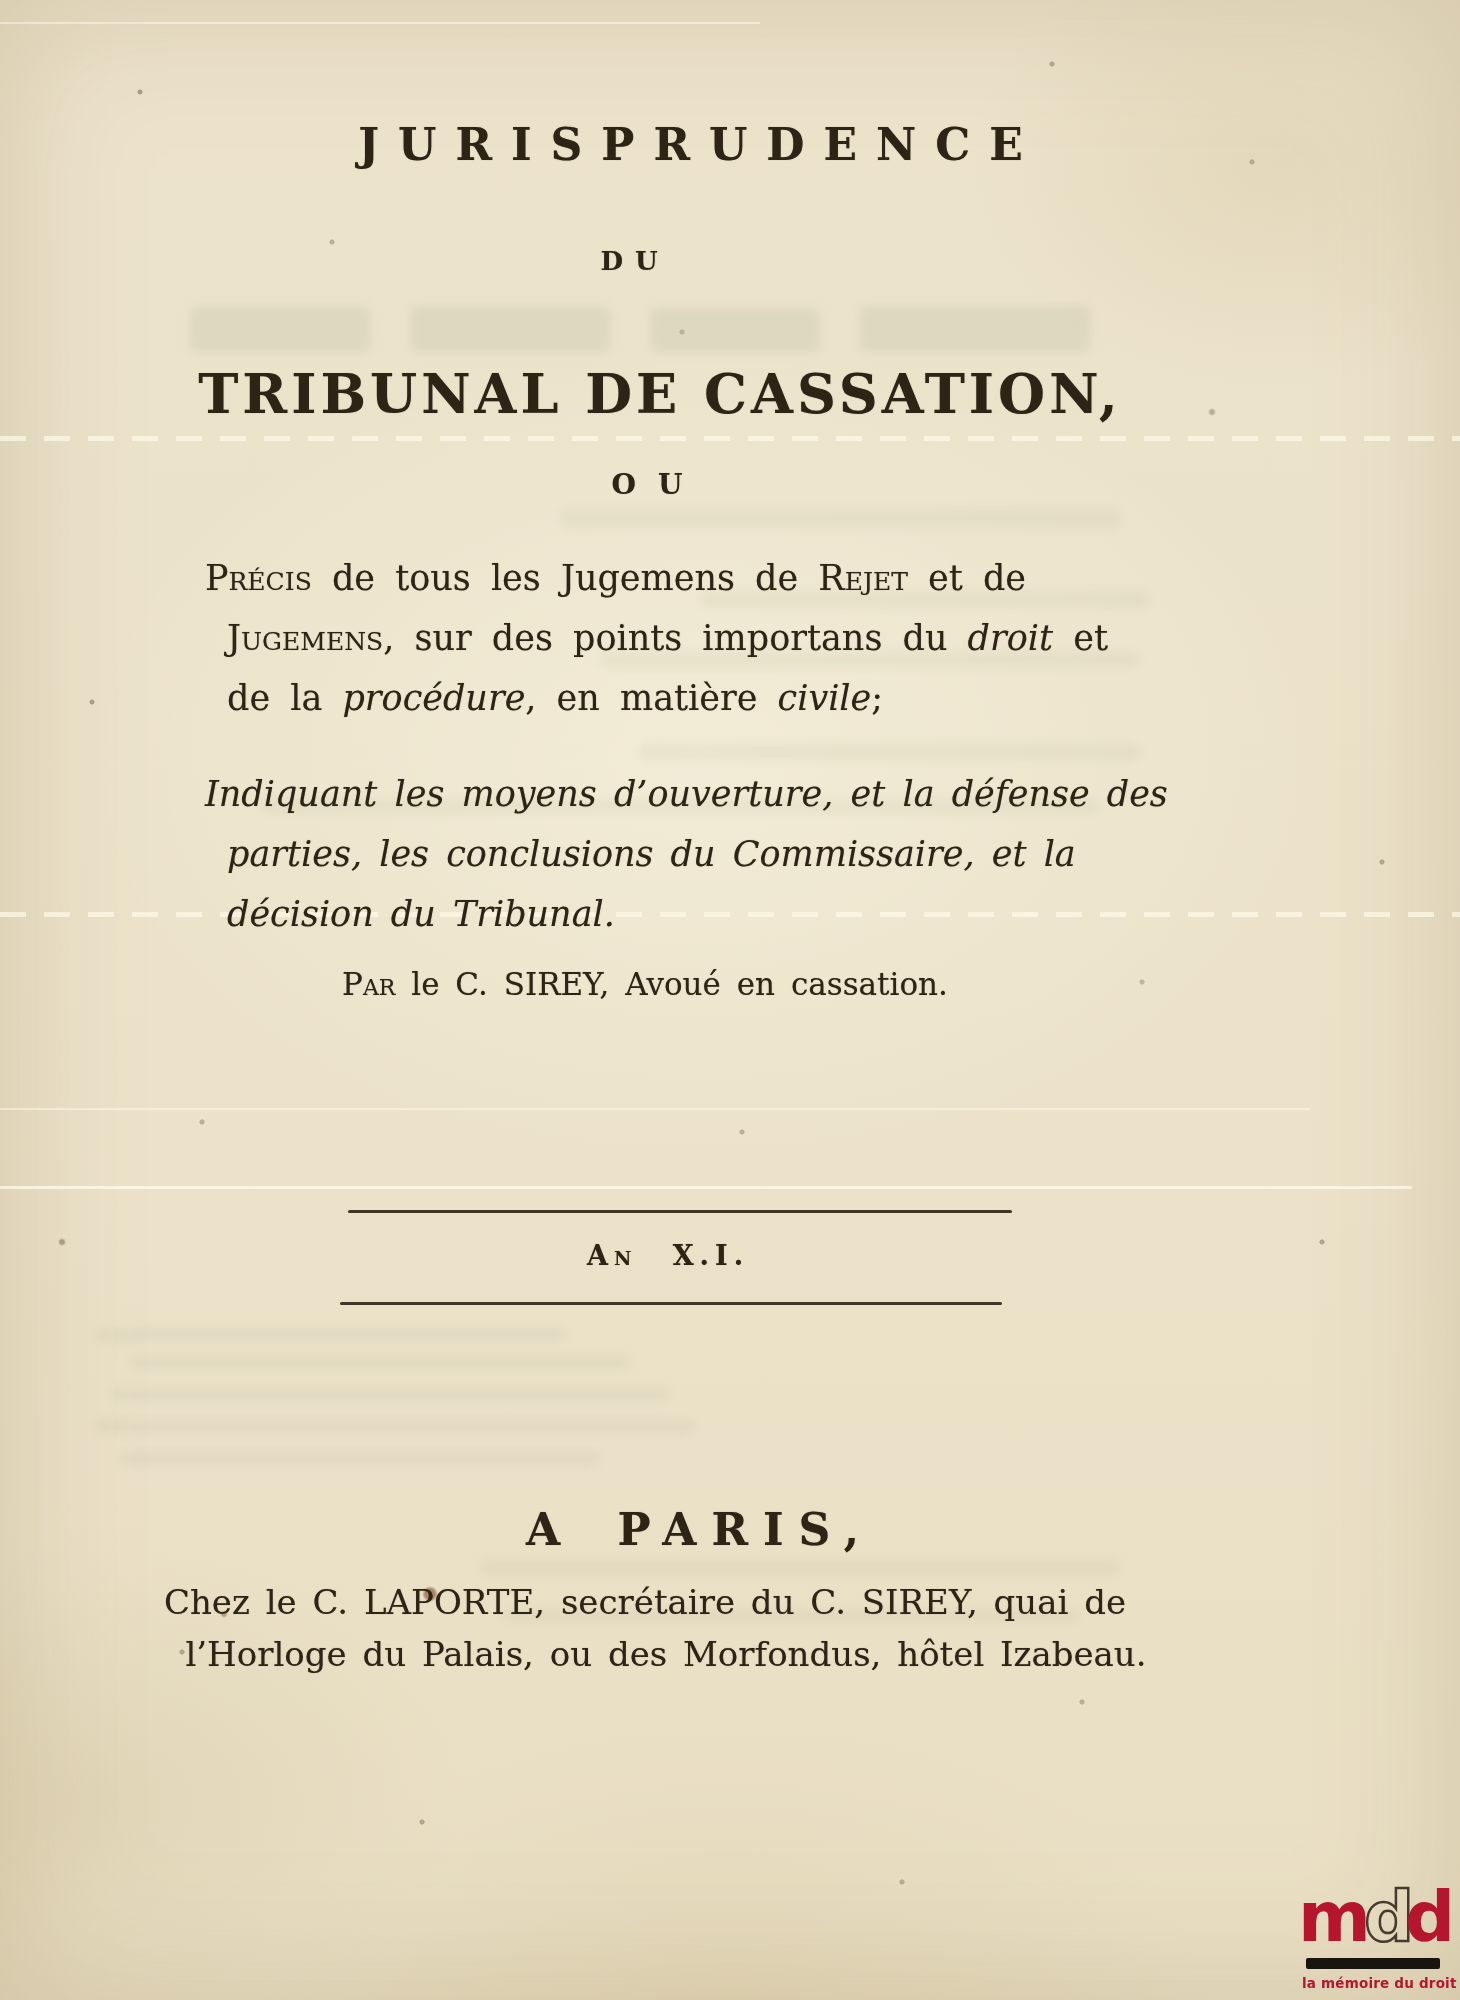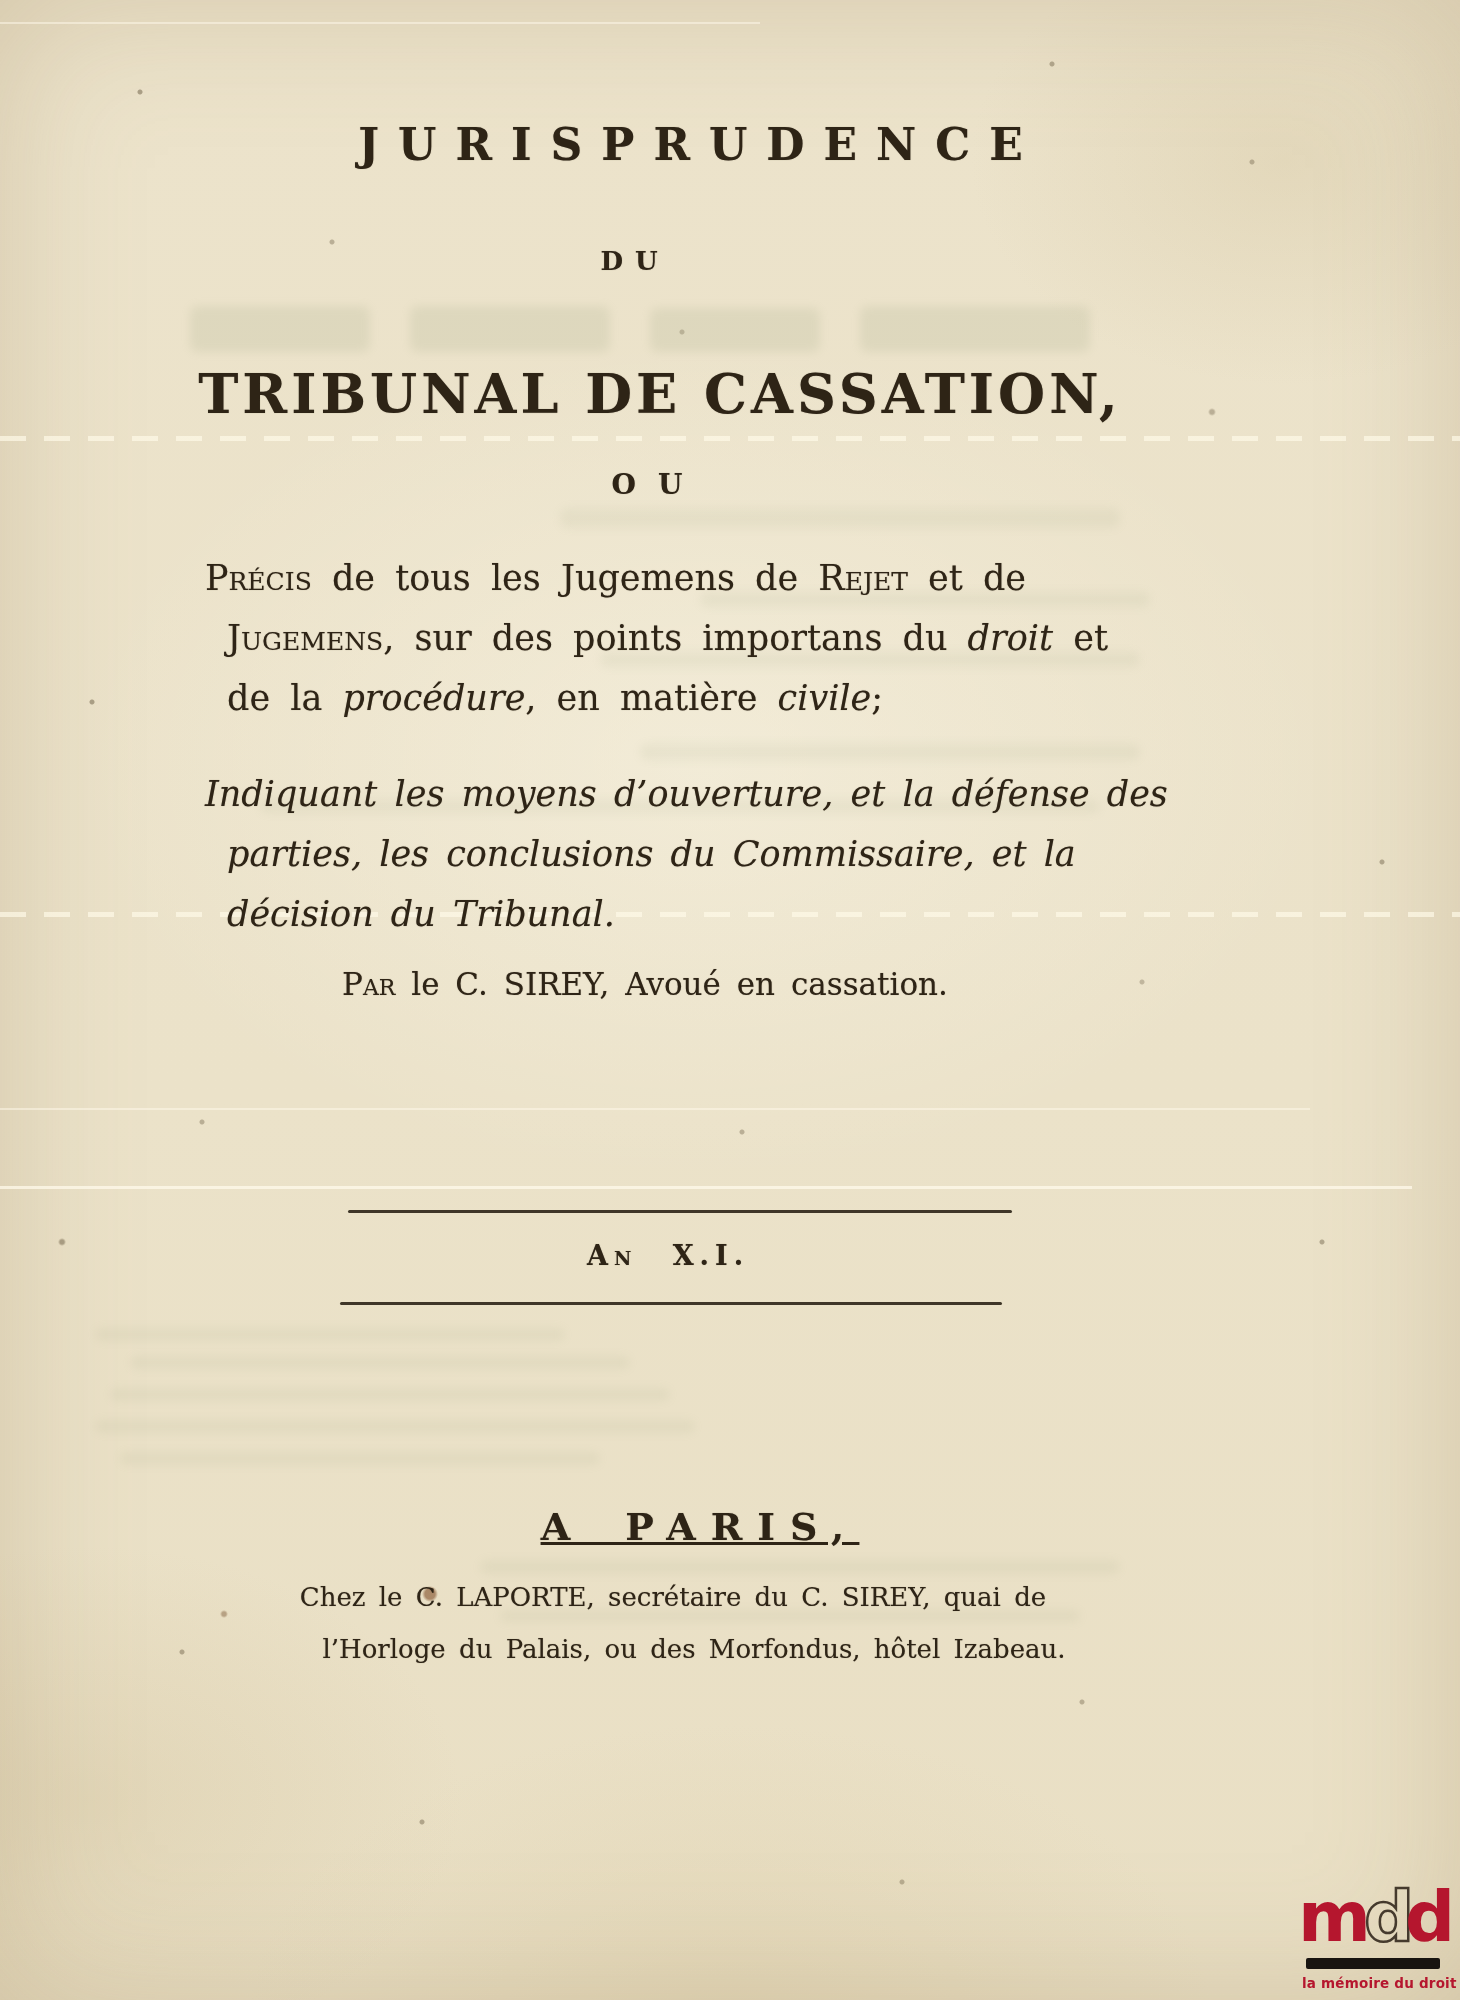--- a/index.html
+++ b/index.html
@@ -72,22 +72,22 @@
   .para .line.indent{padding-left:22px;}
   .precis{top:548px;}
   .indiquant{top:764px;font-style:italic;word-spacing:6px;}
   .sc{font-variant:small-caps;}
   .it{font-style:italic;}
   .author-line{top:966px;left:0;width:1290px;font-size:31px;word-spacing:6px;}
   .year-rule{position:absolute;height:3px;background:#30271a;opacity:.92;border-radius:2px;}
   .rule-top{top:1210px;left:348px;width:664px;}
   .rule-bottom{top:1302px;left:340px;width:662px;}
   .year-label{top:1240px;left:0;width:1336px;font-size:27px;font-weight:700;letter-spacing:6px;word-spacing:20px;}
-  .imprint-city{top:1504px;left:0;width:1400px;font-size:38px;font-weight:700;letter-spacing:15px;word-spacing:12px;text-decoration:underline;}
-  .imprint-line{left:0;width:1290px;font-size:26px;word-spacing:5px;white-space:nowrap;text-align:center;margin-left:28px;}
+  .imprint-city{top:1504px;left:0;width:1400px;font-size:44px;font-weight:700;letter-spacing:15px;word-spacing:12px;}
+  .imprint-line{left:0;width:1290px;font-size:34px;word-spacing:5px;white-space:nowrap;text-align:center;}
   .imprint-1{top:1582px;}
   .imprint-2{top:1634px;padding-left:21px;}
   
   .logo{position:absolute;top:1886px;left:1298px;width:158px;font-family:"DejaVu Sans","Liberation Sans",sans-serif;}
   .logo-letters{display:flex;align-items:flex-start;font-size:70px;font-weight:700;line-height:62px;height:68px;}
   .logo-m{color:#b5162e;}
   .logo-d1{color:transparent;-webkit-text-stroke:2.5px #453a2d;margin-left:-7px;}
   .logo-d2{color:#b5162e;margin-left:-9px;}
   .logo-bar{width:134px;height:11px;background:#181410;border-radius:2px;margin:4px 0 6px 8px;}
   .logo-tagline{font-size:13.5px;font-weight:700;color:#b5162e;letter-spacing:.2px;white-space:nowrap;margin-left:4px;}

